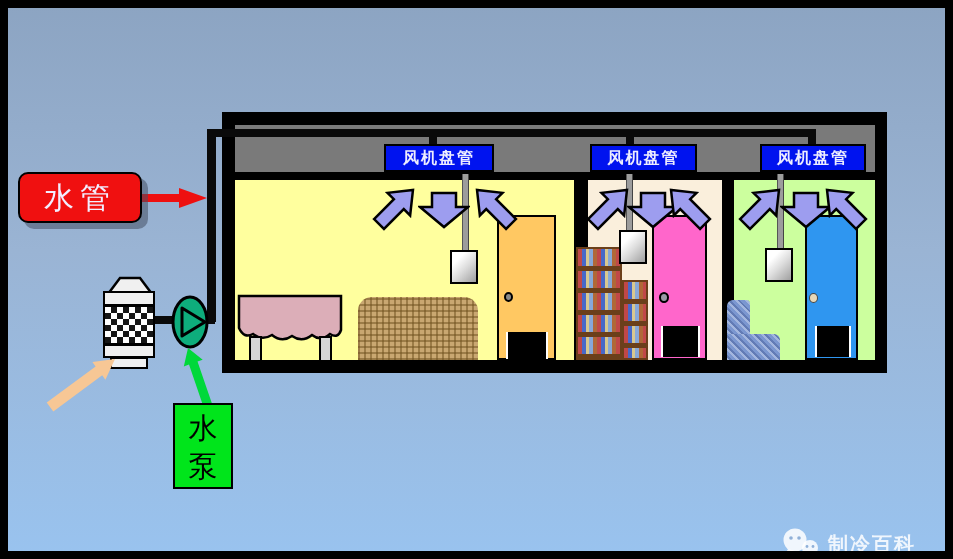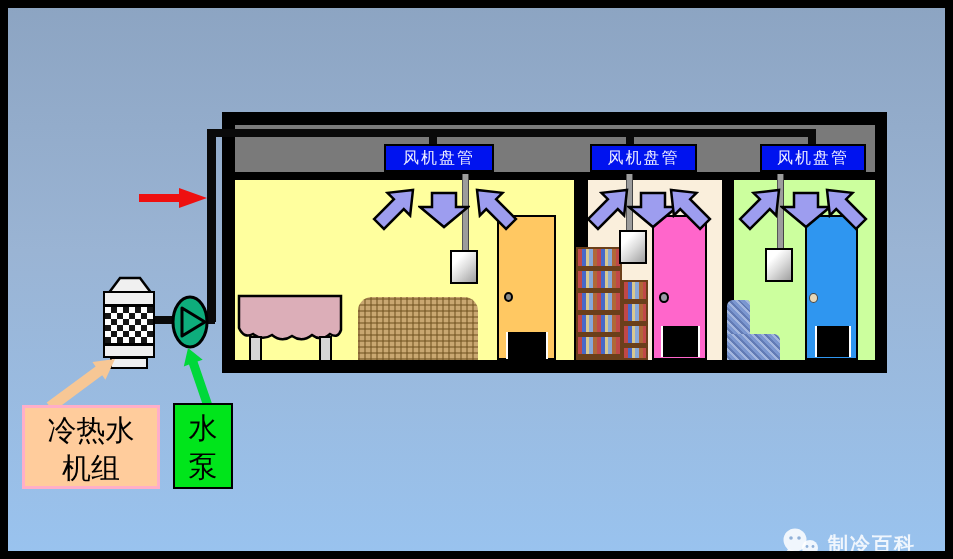--- a/index.html
+++ b/index.html
@@ -47,21 +47,21 @@
   
   .pipe { background:#0A0A0A; z-index:5; }
   .pipe-main   { left:207px; top:129px; width:609px; height:8px; }
   .pipe-riser  { left:207px; top:129px; width:9px;  height:193px; }
   .pipe-bottom { left:150px; top:316px; width:65px; height:8px; }
   .stub { width:8px; height:10px; top:137px; }
   .stub1 { left:429px; } .stub2 { left:626px; } .stub3 { left:808px; }
 
   
   .fcu { top:144px; height:28px; background:#0013EF; border:2px solid #000; color:#EDEDFF;
-         font-size:16px; text-align:center; line-height:24px; letter-spacing:2px; z-index:6; }
+         font-size:16px; text-align:center; line-height:24px; letter-spacing:2px; z-index:6;font-weight:bold; }
   .fcu1 { left:384px; width:110px; } .fcu2 { left:590px; width:107px; } .fcu3 { left:760px; width:106px; }
 
   
   .drop-pipe { width:7px; background:#9C9C9C; border-left:1px solid #555; border-right:1px solid #444; z-index:4; }
   .dp1 { left:462px; top:174px; height:80px; }
   .dp2 { left:626px; top:174px; height:60px; }
   .dp3 { left:777px; top:174px; height:78px; }
   .thermostat { width:28px; height:34px; border:2px solid #000;
          background:linear-gradient(135deg,#FFFFFF 25%,#DCDCDC 55%,#9F9F9F 100%); z-index:5; }
   .th1 { left:450px; top:250px; } .th2 { left:619px; top:230px; } .th3 { left:765px; top:248px; }
@@ -230,24 +230,21 @@
   <svg class="abs" style="left:139px; top:187px; z-index:20;" width="72" height="22" viewBox="0 0 72 22">
     <polygon points="0,7 40,7 40,1 68,11 40,21 40,15 0,15" fill="#EE1010"></polygon>
     </svg>
   <svg class="abs" style="left:40px; top:352px; z-index:18;" width="95" height="62" viewBox="0 0 95 62">
     <polygon points="13.3,59.4 62.2,23.3 65.4,27.7 75,7 52.4,10.1 55.6,14.5 6.7,50.6" fill="#F7C795"></polygon>
     </svg>
   <svg class="abs" style="left:175px; top:340px; z-index:18;" width="45" height="72" viewBox="0 0 45 72">
     <polygon points="37.3,64.5 22.5,21.6 27.7,19.8 13,8 8.8,26.4 14,24.6 28.7,67.5" fill="#00D83A"></polygon>
     </svg>
 
-  <div class="abs chiller-label">
-    <div>冷热水</div>
-    <div>机组</div>
-  </div>
+  <div class="abs water-pipe-label">水管</div>
   <div class="abs pump-label">
     <div>水</div>
     <div>泵</div>
   </div>
 
   <div class="abs wall floor"></div>
 
   <div class="abs watermark">
     <svg width="40" height="34" viewBox="0 0 40 34">
       <circle cx="15" cy="13" r="11.5" fill="rgba(255,255,255,0.85)"></circle>

